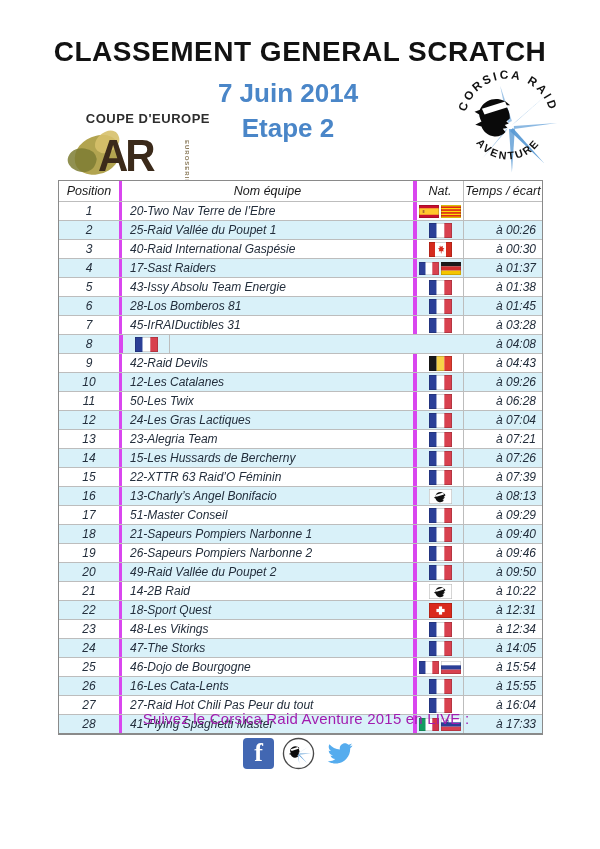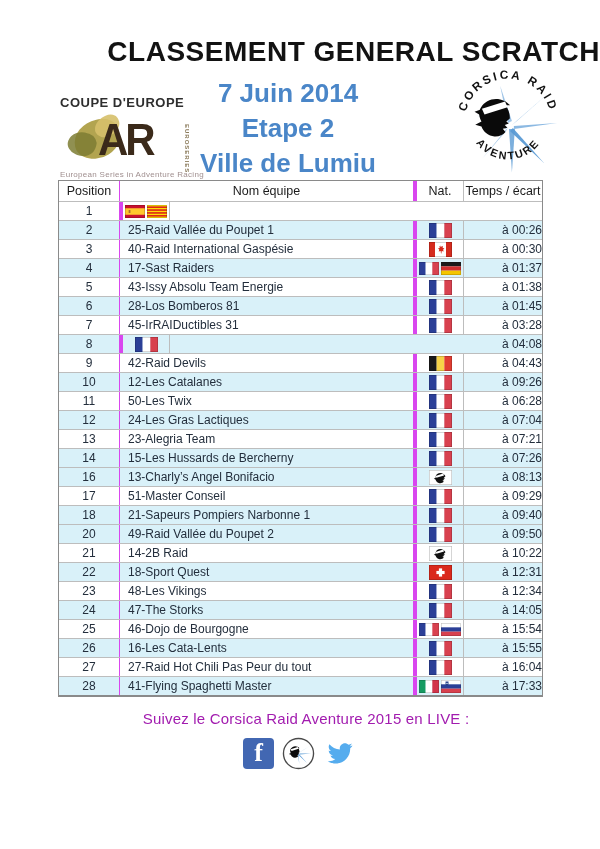--- a/index.html
+++ b/index.html
@@ -3,30 +3,30 @@
 <meta charset="utf-8">
 <style>
   html,body{margin:0;padding:0;background:#fff;}
   #page{
     position:relative;width:600px;height:849px;background:#ffffff;
     font-family:"Liberation Sans",sans-serif;overflow:hidden;
     --accent:#4a86c8;--rowalt:#d9f1f9;--fb:#4267b2;--tw:#55acee;
   }
   
   .doc-title{
-    position:absolute;top:36px;left:0;width:100%;text-align:right;
+    position:absolute;top:36px;left:0;width:100%;text-align:center;
     font-size:28px;font-weight:900;letter-spacing:.5px;color:#121212;
   }
   .event-block{
     position:absolute;top:76px;left:173px;width:230px;text-align:center;
     color:var(--accent);font-weight:bold;
   }
   .event-block .line{font-size:26px;line-height:35px;}
   
-  .logo-left{position:absolute;top:95px;left:60px;width:150px;text-align:left;}
+  .logo-left{position:absolute;top:111px;left:60px;width:150px;text-align:right;}
   .logo-left .coupe{font-size:13px;font-weight:bold;color:#2e2e2e;letter-spacing:.5px;}
   .ar-mark{position:relative;height:52px;margin-top:4px;}
   .ar-blob,.ar-blob2,.ar-blob3{position:absolute;border-radius:60% 40% 55% 45%;}
   .ar-blob {left:14px;top:6px;width:46px;height:38px;background:#aa9a3d;transform:rotate(-12deg);opacity:.9;}
   .ar-blob2{left:8px;top:18px;width:28px;height:24px;background:#7d7c32;transform:rotate(20deg);opacity:.85;}
   .ar-blob3{left:34px;top:2px;width:26px;height:20px;background:#d6c06a;transform:rotate(-25deg);opacity:.9;}
   .ar-letters{
     position:absolute;left:38px;top:2px;font-size:42px;font-weight:900;
     color:#3b2a1a;letter-spacing:-3px;transform:scaleY(1.05);
   }
@@ -34,30 +34,30 @@
     position:absolute;left:124px;top:10px;font-size:6px;font-weight:bold;color:#8a7a5a;
     writing-mode:vertical-rl;letter-spacing:1px;
   }
   .logo-left .tagline{font-size:8px;color:#a08f8f;margin-top:4px;letter-spacing:.3px;}
   
   .logo-right{position:absolute;top:68px;left:448px;width:120px;height:118px;}
   
   .rtable{
     position:absolute;left:58px;top:180px;width:485px;box-sizing:border-box;
     border:1px solid #8a8a8a;border-bottom-width:2px;background:#fff;
-    font-size:12px;color:#232e3c;
+    font-size:12px;color:#232e3c;font-style:italic;
   }
   .trow{display:flex;align-items:center;height:18px;border-top:1px solid #bdbdbd;}
   .trow.head{height:20px;border-top:none;font-size:12.5px;color:#1b1b1b;background:#fff;}
   .trow.alt{background:var(--rowalt);}
   .cell{box-sizing:border-box;height:100%;display:flex;align-items:center;}
   .c-pos{width:60px;justify-content:center;}
-  .c-team{width:294px;border-left:1px solid #d946ef;padding-left:8px;}
+  .c-team{width:294px;border-left:3px solid #d946ef;padding-left:8px;}
   .c-nat{width:50px;border-left:4px solid #d946ef;justify-content:center;gap:2px;overflow:visible;}
-  .c-gap{flex:1;border-left:1px solid #bdbdbd;justify-content:flex-end;}
+  .c-gap{flex:1;border-left:1px solid #bdbdbd;justify-content:flex-end;padding-right:6px;}
   .trow.head .cell{justify-content:center;padding:0;}
   .flag{width:23px;height:15px;display:block;flex:0 0 auto;}
   .c-nat.multi .flag{width:20px;height:13px;}
   
   .follow-text{
     position:absolute;top:710px;left:6px;width:100%;text-align:center;
     font-size:15px;color:#a21caf;letter-spacing:.2px;
   }
   .social-row{
     position:absolute;top:736px;left:0;width:100%;
@@ -86,21 +86,20 @@
       <span class="ar-blob3"></span>
       <span class="ar-letters">AR</span>
       <span class="ar-series">EUROSERIES</span>
     </div>
     <div class="tagline">European Series in Adventure Racing</div>
   </div>
 
   <div class="event-block">
     <div class="line">7 Juin 2014</div>
     <div class="line">Etape 2</div>
-    <div class="line">Ville de Lumiu</div>
   </div>
 
   <div class="logo-right">
     <svg viewBox="0 0 120 120" width="120" height="118">
       <defs>
         <path id="arcT" d="M18 68 A44 44 0 1 1 102 68" fill="none"></path>
         <path id="arcB" d="M26 74 A40 40 0 0 0 94 74" fill="none"></path>
       </defs>
 
       <g fill="#5b9bd5">
@@ -131,20 +130,21 @@
   <div class="rtable">
     <div class="trow head">
       <div class="cell c-pos">Position</div>
       <div class="cell c-team">Nom équipe</div>
       <div class="cell c-nat">Nat.</div>
       <div class="cell c-gap">Temps / écart</div>
     </div>
     <div id="tbody">
         <div class="trow">
           <div class="cell c-pos">1</div>
+          <div class="cell c-team">20-Two Nav Terre de l’Ebre</div>
           <div class="cell c-nat multi">
             <svg class="flag" viewBox="0 0 23 15" role="img" aria-label="Espagne">
               <rect width="23" height="15" fill="#c8102e"></rect>
               <rect y="3.75" width="23" height="7.5" fill="#ffc72c"></rect>
               <rect x="4.2" y="5.8" width="2" height="3.4" fill="#ad6a2f"></rect>
               <rect x="0.3" y="0.3" width="22.4" height="14.4" fill="none" stroke="rgba(0,0,0,.28)" stroke-width="0.6"></rect>
             </svg>
             <svg class="flag" viewBox="0 0 23 15" role="img" aria-label="Catalogne">
               <rect width="23" height="15" fill="#fcdd09"></rect>
               <rect y="1.67" width="23" height="1.67" fill="#da121a"></rect>
@@ -324,20 +324,33 @@
           <div class="cell c-nat">
             <svg class="flag" viewBox="0 0 23 15" role="img" aria-label="France">
               <rect width="7.67" height="15" fill="#2b3f97"></rect>
               <rect x="7.67" width="7.66" height="15" fill="#fff"></rect>
               <rect x="15.33" width="7.67" height="15" fill="#d8414f"></rect>
               <rect x="0.3" y="0.3" width="22.4" height="14.4" fill="none" stroke="rgba(0,0,0,.28)" stroke-width="0.6"></rect>
             </svg>
           </div>
           <div class="cell c-gap">à 07:26</div>
         </div>
+        <div class="trow">
+          <div class="cell c-pos">15</div>
+          <div class="cell c-team">22-XTTR 63 Raid’O Féminin</div>
+          <div class="cell c-nat">
+            <svg class="flag" viewBox="0 0 23 15" role="img" aria-label="France">
+              <rect width="7.67" height="15" fill="#2b3f97"></rect>
+              <rect x="7.67" width="7.66" height="15" fill="#fff"></rect>
+              <rect x="15.33" width="7.67" height="15" fill="#d8414f"></rect>
+              <rect x="0.3" y="0.3" width="22.4" height="14.4" fill="none" stroke="rgba(0,0,0,.28)" stroke-width="0.6"></rect>
+            </svg>
+          </div>
+          <div class="cell c-gap">à 07:39</div>
+        </div>
         <div class="trow alt">
           <div class="cell c-pos">16</div>
           <div class="cell c-team">13-Charly’s Angel Bonifacio</div>
           <div class="cell c-nat">
             <svg class="flag" viewBox="0 0 23 15" role="img" aria-label="Corse">
               <rect width="23" height="15" fill="#fff"></rect>
               <path fill="#111" d="M14.8 4.2c-1.9-1.6-4.8-1.7-6.6-.2-1.2 1-1.7 2.4-1.5 3.8l-1.9 1 1.7.8c.5 1.9 2 3.3 4 3.6 1.7.25 3.3-.3 4.3-1.4l-1.3-1.2 1.9-.5-1.1-1.1 1.8-.7-1.2-.9 1.6-1.2c-.3-.8-.9-1.5-1.7-2z"></path>
               <path fill="#fff" d="M6.6 5.9l7.6-2.4.8 1.9-7.6 2.4z"></path>
               <rect x="0.3" y="0.3" width="22.4" height="14.4" fill="none" stroke="rgba(0,0,0,.28)" stroke-width="0.6"></rect>
             </svg>
@@ -362,20 +375,33 @@
           <div class="cell c-team">21-Sapeurs Pompiers Narbonne 1</div>
           <div class="cell c-nat">
             <svg class="flag" viewBox="0 0 23 15" role="img" aria-label="France">
               <rect width="7.67" height="15" fill="#2b3f97"></rect>
               <rect x="7.67" width="7.66" height="15" fill="#fff"></rect>
               <rect x="15.33" width="7.67" height="15" fill="#d8414f"></rect>
               <rect x="0.3" y="0.3" width="22.4" height="14.4" fill="none" stroke="rgba(0,0,0,.28)" stroke-width="0.6"></rect>
             </svg>
           </div>
           <div class="cell c-gap">à 09:40</div>
+        </div>
+        <div class="trow">
+          <div class="cell c-pos">19</div>
+          <div class="cell c-team">26-Sapeurs Pompiers Narbonne 2</div>
+          <div class="cell c-nat">
+            <svg class="flag" viewBox="0 0 23 15" role="img" aria-label="France">
+              <rect width="7.67" height="15" fill="#2b3f97"></rect>
+              <rect x="7.67" width="7.66" height="15" fill="#fff"></rect>
+              <rect x="15.33" width="7.67" height="15" fill="#d8414f"></rect>
+              <rect x="0.3" y="0.3" width="22.4" height="14.4" fill="none" stroke="rgba(0,0,0,.28)" stroke-width="0.6"></rect>
+            </svg>
+          </div>
+          <div class="cell c-gap">à 09:46</div>
         </div>
         <div class="trow alt">
           <div class="cell c-pos">20</div>
           <div class="cell c-team">49-Raid Vallée du Poupet 2</div>
           <div class="cell c-nat">
             <svg class="flag" viewBox="0 0 23 15" role="img" aria-label="France">
               <rect width="7.67" height="15" fill="#2b3f97"></rect>
               <rect x="7.67" width="7.66" height="15" fill="#fff"></rect>
               <rect x="15.33" width="7.67" height="15" fill="#d8414f"></rect>
               <rect x="0.3" y="0.3" width="22.4" height="14.4" fill="none" stroke="rgba(0,0,0,.28)" stroke-width="0.6"></rect>

